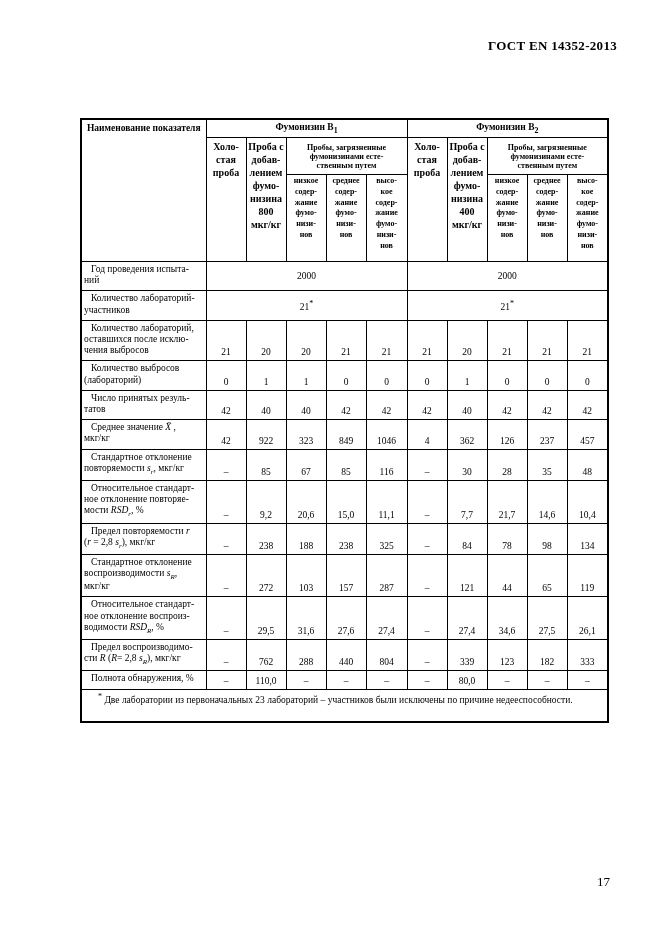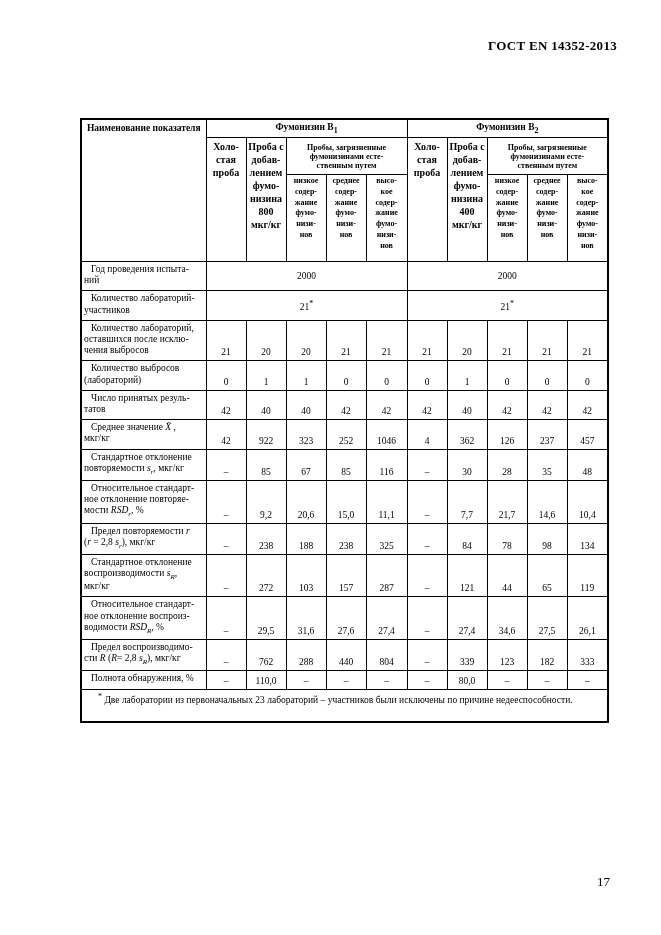--- a/index.html
+++ b/index.html
@@ -240,21 +240,21 @@
           <td class="val">42</td>
           <td class="val">42</td>
           <td class="val">42</td>
         </tr>
         <tr>
           <td class="lbl"><span>Среднее значение </span><i>X̄</i><span> ,
 мкг/кг</span></td>
           <td class="val">42</td>
           <td class="val">922</td>
           <td class="val">323</td>
-          <td class="val">252</td>
+          <td class="val">849</td>
           <td class="val">1046</td>
           <td class="val">4</td>
           <td class="val">362</td>
           <td class="val">126</td>
           <td class="val">237</td>
           <td class="val">457</td>
         </tr>
         <tr>
           <td class="lbl"><span>Стандартное отклонение
 повторяемости </span><i>s</i><sub>r</sub><span>, мкг/кг</span></td>

